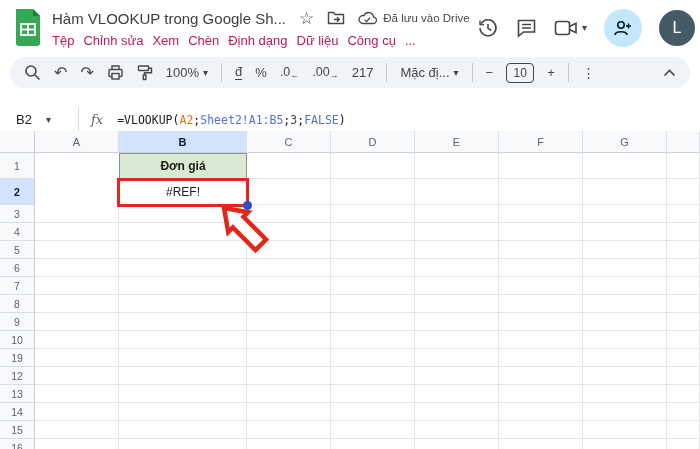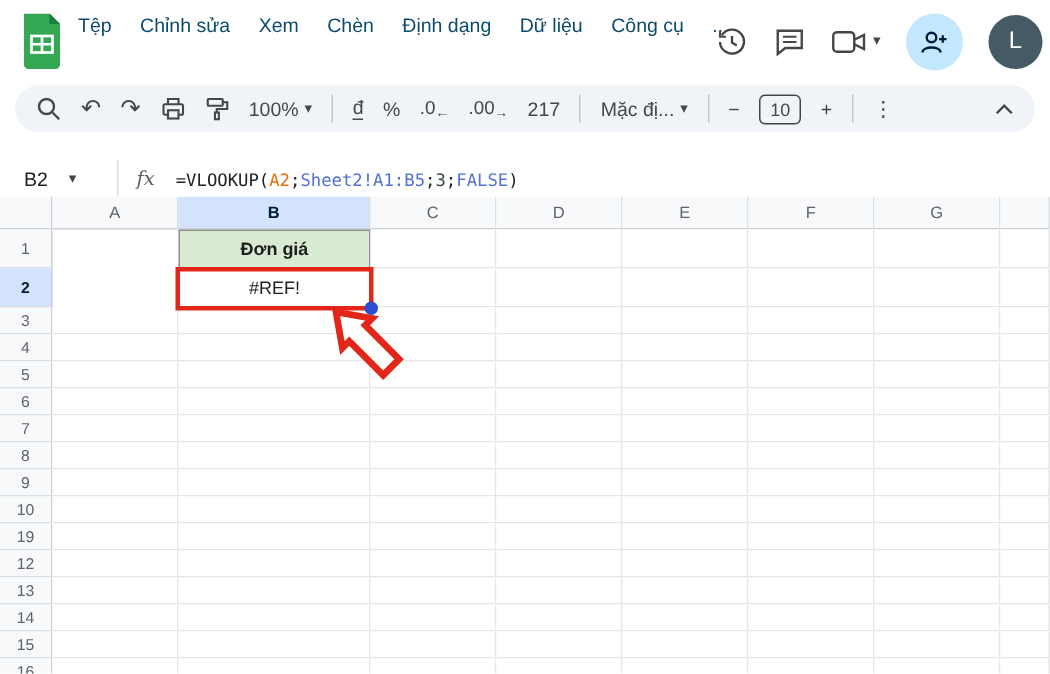--- a/index.html
+++ b/index.html
@@ -10,21 +10,21 @@
   }
   
   .topbar { position:absolute; left:0; top:0; width:700px; height:55px; background:#fff; }
   .sheets-logo { position:absolute; left:14px; top:9px; width:28px; height:37px; }
   .title-block { position:absolute; left:52px; top:6px; }
   .title-row { display:flex; align-items:center; gap:13px; height:24px; }
   .doc-title { font-size:15px; color:#3c4043; white-space:nowrap; }
   .tb-ico { color:#444746; display:inline-flex; align-items:center; }
   .star { font-size:17px; line-height:1; }
   .saved { display:flex; align-items:center; gap:6px; color:#444746; font-size:11.5px; }
-  .menu-row { display:flex; gap:19px; margin-top:3px; font-size:13px; color:#0c4a6e; }
+  .menu-row { display:flex; gap:9px; margin-top:3px; font-size:13px; color:#be185d; }
   .menu-row span { cursor:default; white-space:nowrap; }
   .topbar-right { position:absolute; right:5px; top:8px; height:40px; display:flex; align-items:center; gap:17px; }
   .cam-group { display:flex; align-items:center; gap:4px; }
   .caret { font-size:10px; color:#444746; line-height:1; }
   .share-btn { width:38px; height:38px; border-radius:50%; background:#c2e7ff; display:flex; align-items:center; justify-content:center; }
   .avatar { width:36px; height:36px; border-radius:50%; background:#455a64; color:#fff; display:flex; align-items:center; justify-content:center; font-size:16px; }
   
   .toolbar { position:absolute; left:10px; top:57px; width:680px; height:31px; background:#f0f4f9; border-radius:18px; display:flex; align-items:center; padding:0 14px; gap:13px; font-size:13px; color:#444746; }
   .tdiv { width:1px; height:19px; background:#c4c7c5; }
   .tool-txt { display:flex; align-items:center; gap:4px; white-space:nowrap; }
@@ -62,20 +62,37 @@
 <div class="topbar">
   <svg class="sheets-logo" viewBox="0 0 28 37">
     <path d="M2 0 h17 l7 7 v27 a3 3 0 0 1 -3 3 H5 a3 3 0 0 1 -3 -3 z" fill="#34a853"></path>
     <path d="M19 0 l7 7 h-7 z" fill="#188038"></path>
     <rect x="7" y="15" width="14" height="11" fill="none" stroke="#fff" stroke-width="1.8"></rect>
     <line x1="7" y1="20.5" x2="21" y2="20.5" stroke="#fff" stroke-width="1.8"></line>
     <line x1="14" y1="15" x2="14" y2="26" stroke="#fff" stroke-width="1.8"></line>
   </svg>
 
   <div class="title-block">
+    <div class="title-row">
+      <span class="doc-title">Hàm VLOOKUP trong Google Sh...</span>
+      <span class="tb-ico star">☆</span>
+      <span class="tb-ico">
+        <svg width="18" height="16" viewBox="0 0 18 16" fill="none" stroke="#444746" stroke-width="1.4">
+          <path d="M1.5 2.5 h5 l1.7 2 h8.3 v9 h-15 z"></path>
+          <path d="M7 9.5 h5 m-2 -2.2 l2.2 2.2 -2.2 2.2"></path>
+        </svg>
+      </span>
+      <span class="saved">
+        <svg width="19" height="14" viewBox="0 0 19 14" fill="none" stroke="#444746" stroke-width="1.3">
+          <path d="M5 12.5 a4 4 0 1 1 .9 -7.9 a5 5 0 0 1 9.6 1.4 a3 3 0 0 1 -.6 6.5 z"></path>
+          <path d="M6.6 8.6 l2 2 3.4-3.8"></path>
+        </svg>
+        <span>Đã lưu vào Drive</span>
+      </span>
+    </div>
     <div class="menu-row">
         <span>Tệp</span>
         <span>Chỉnh sửa</span>
         <span>Xem</span>
         <span>Chèn</span>
         <span>Định dạng</span>
         <span>Dữ liệu</span>
         <span>Công cụ</span>
         <span>...</span>
       </div>

